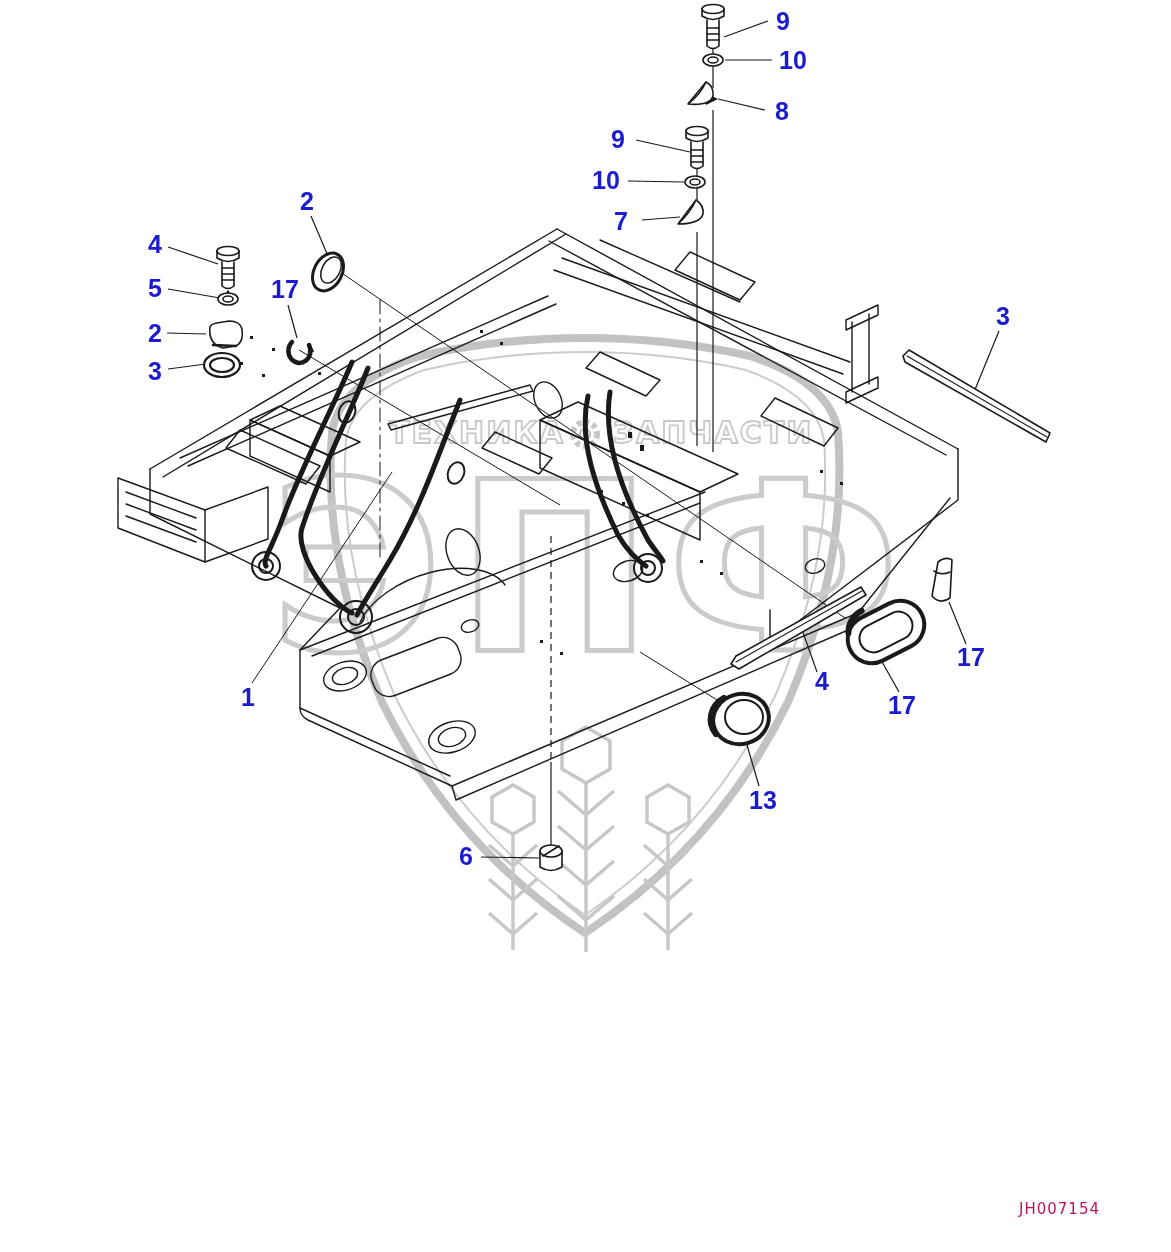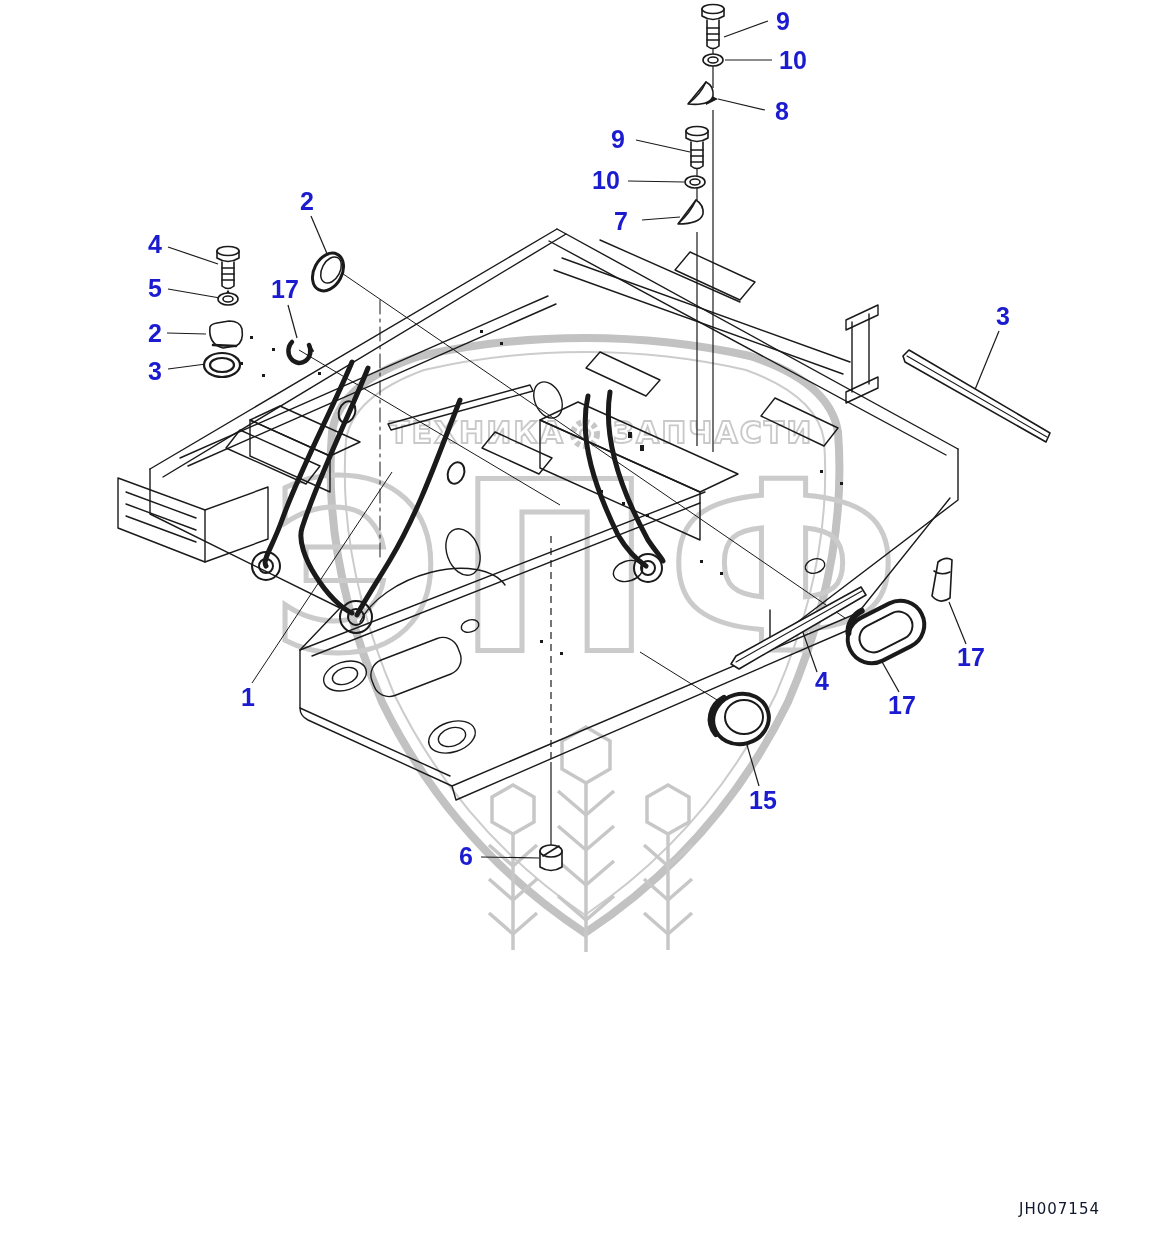--- a/index.html
+++ b/index.html
@@ -2,21 +2,21 @@
 <html><head>
 <meta charset="utf-8">
 <style>
   html,body{margin:0;padding:0;background:#ffffff;}
   #stage{position:relative;width:1171px;height:1252px;background:#ffffff;overflow:hidden;
          font-family:"Liberation Sans", sans-serif;}
   #drawing{position:absolute;left:0;top:0;}
   .callout{position:absolute;transform:translate(-50%,-50%);color:#1b1bd0;
            font:bold 25px "Liberation Sans", sans-serif;letter-spacing:0;white-space:nowrap;
            user-select:none;}
-  .drawing-code{position:absolute;left:1019px;top:1200px;color:#0f172a;
+  .drawing-code{position:absolute;left:1019px;top:1200px;color:#be185d;
                 font:15px "DejaVu Sans", sans-serif;letter-spacing:1px;}
   .wm-word{font:bold 30px "DejaVu Sans", sans-serif;letter-spacing:2px;}
   .wm-monogram{font:bold 235px "DejaVu Sans", sans-serif;letter-spacing:14px;}
 </style>
 </head>
 <body>
 
 <div id="stage">
 
 <svg id="drawing" width="1171" height="1252" viewBox="0 0 1171 1252">
@@ -311,19 +311,19 @@
   <span class="callout" style="left:466px;top:856px">6</span>
   <span class="callout" style="left:621px;top:221px">7</span>
   <span class="callout" style="left:782px;top:111px">8</span>
   <span class="callout" style="left:783px;top:21px">9</span>
   <span class="callout" style="left:793px;top:60px">10</span>
   <span class="callout" style="left:618px;top:139px">9</span>
   <span class="callout" style="left:606px;top:180px">10</span>
   <span class="callout" style="left:1003px;top:316px">3</span>
   <span class="callout" style="left:822px;top:681px">4</span>
   <span class="callout" style="left:971px;top:657px">17</span>
-  <span class="callout" style="left:763px;top:800px">15</span>
+  <span class="callout" style="left:763px;top:800px">13</span>
   <span class="callout" style="left:307px;top:201px">2</span>
   <span class="callout" style="left:902px;top:705px">17</span>
   <span class="callout" style="left:285px;top:289px">17</span>
 
   <span class="drawing-code">JH007154</span>
 </div>
 
 </body></html>

